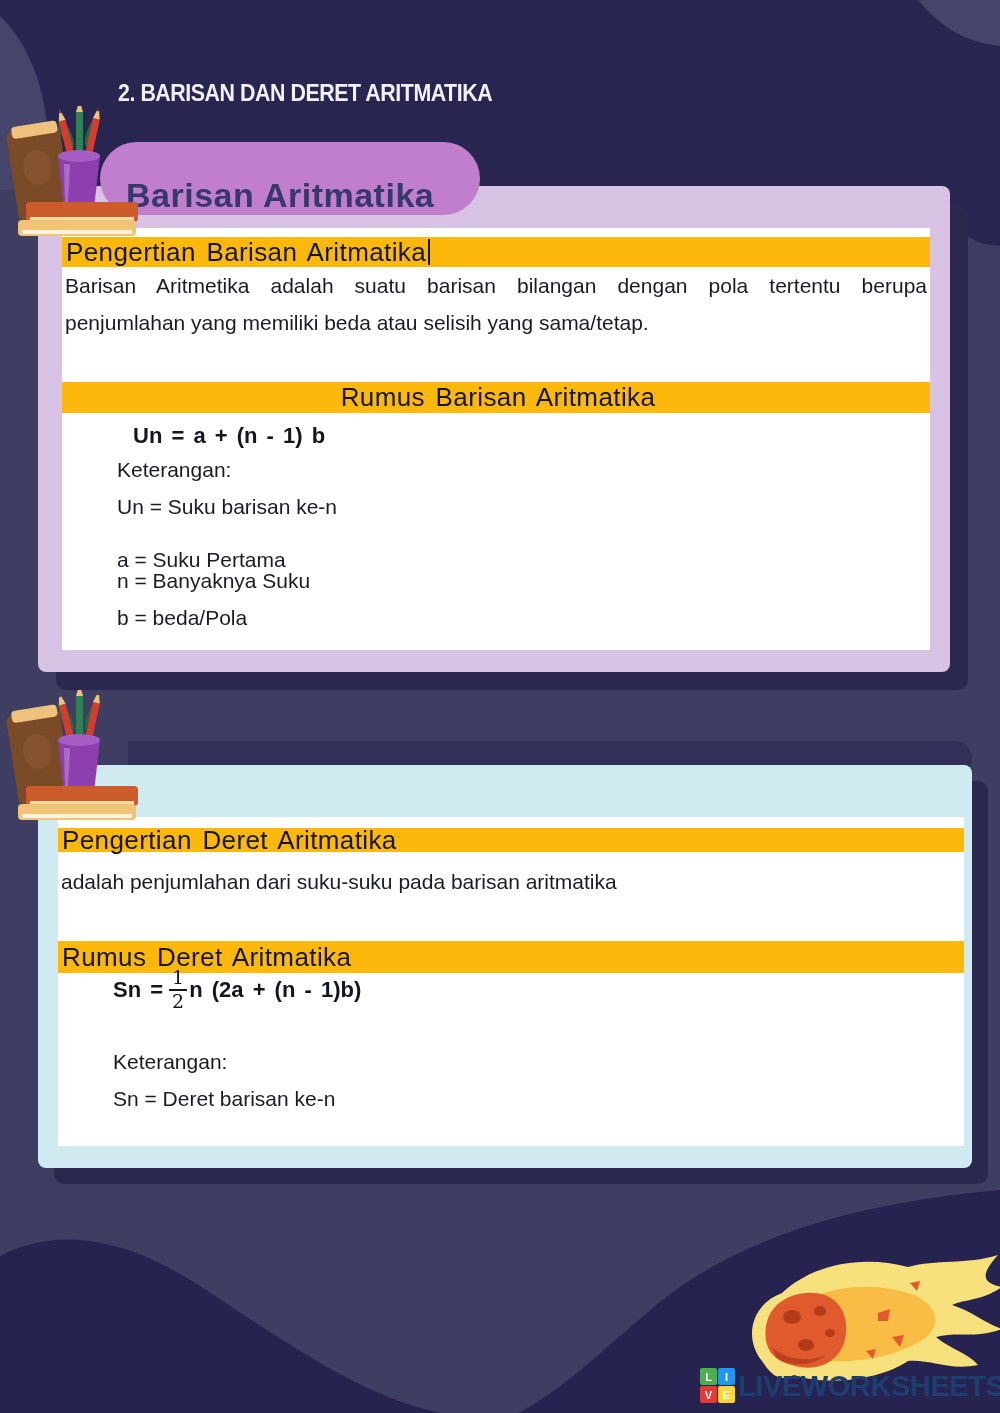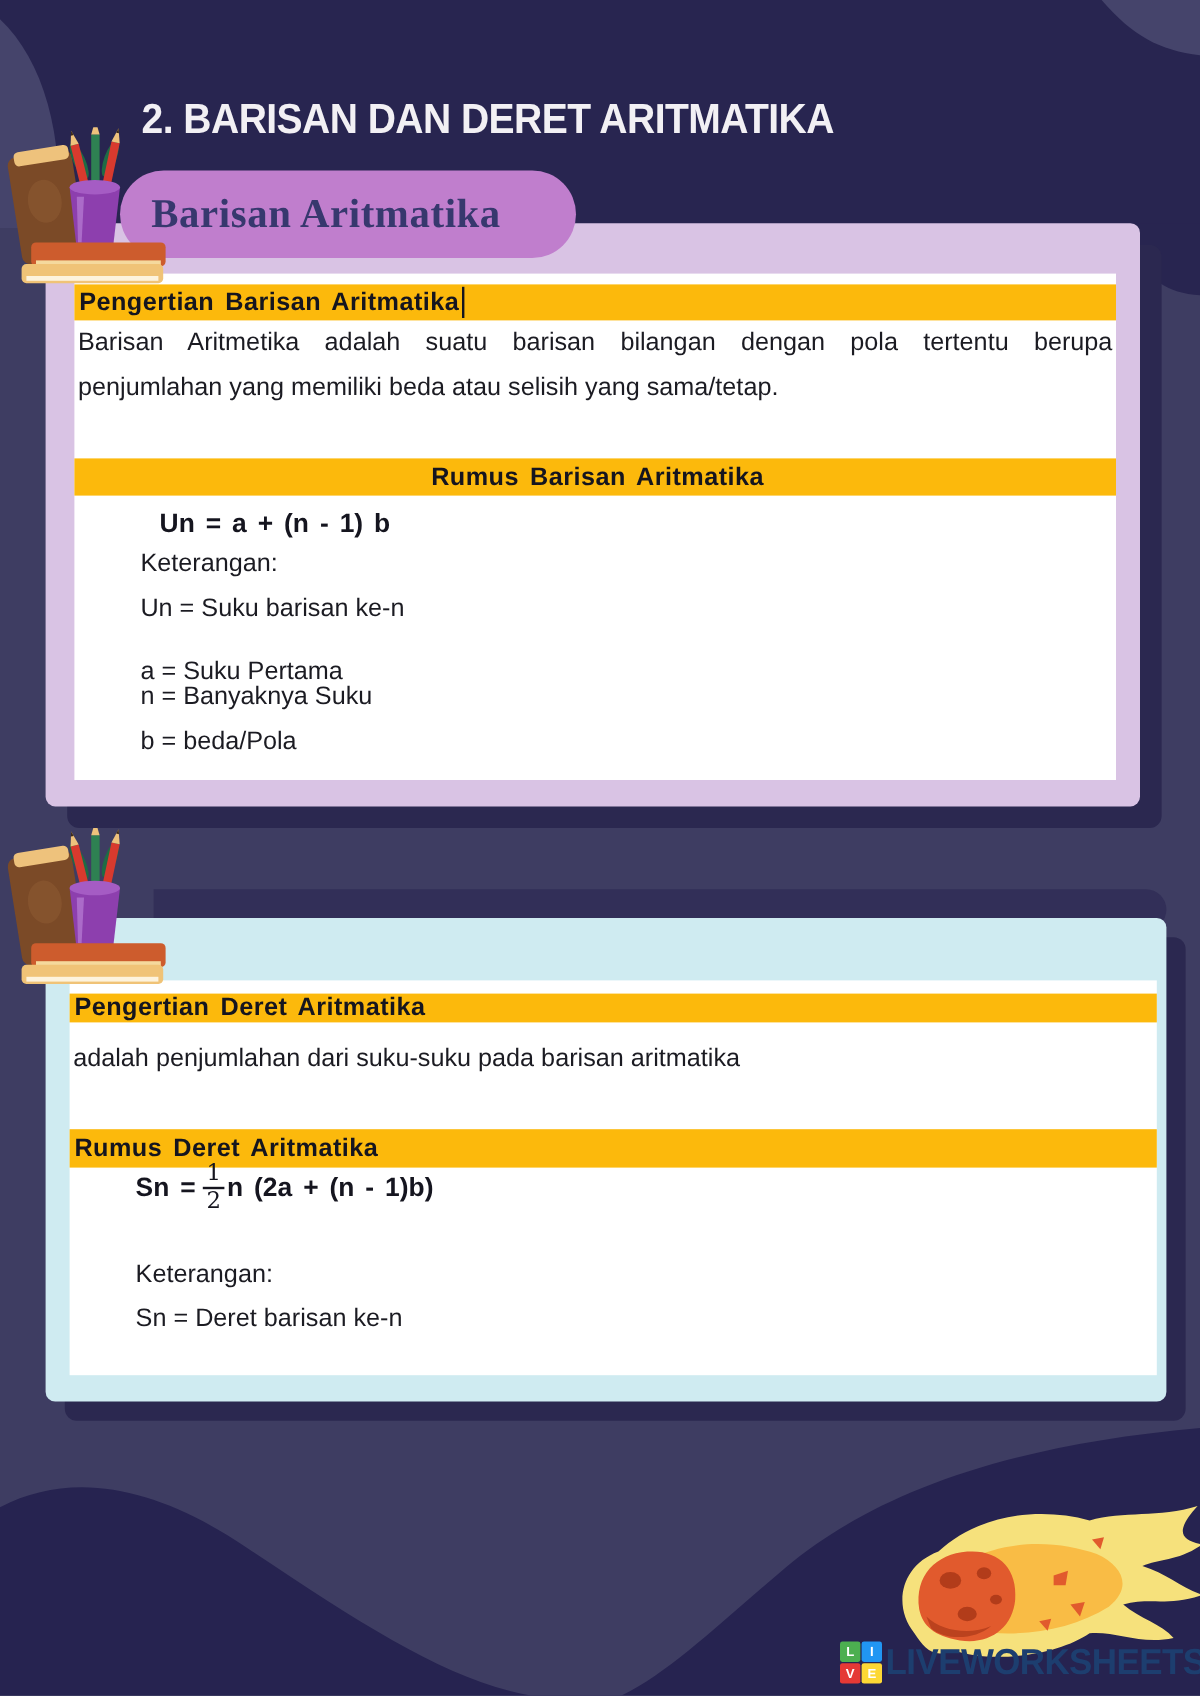--- a/index.html
+++ b/index.html
@@ -4,46 +4,46 @@
 <style>
   html,body{margin:0;padding:0;background:#3e3d62;}
   .page{position:relative;width:1000px;height:1413px;overflow:hidden;
         background:#3e3d62;font-family:"Liberation Sans",sans-serif;}
 
   
   .bg{position:absolute;inset:0;z-index:0;}
 
   
   .title{position:absolute;left:118px;top:80px;z-index:5;color:#f2f0f4;
-         font-size:35px;font-weight:bold;letter-spacing:-.5px;white-space:nowrap;}
+         font-size:23px;font-weight:bold;letter-spacing:-.5px;white-space:nowrap;}
   .title>span{display:inline-block;transform:scaleX(.93);transform-origin:left center;}
 
   
-  .pill{position:absolute;z-index:6;border-radius:40px;display:flex;align-items:center;font-family:Liberation Serif, serif;}
+  .pill{position:absolute;z-index:6;border-radius:40px;display:flex;align-items:flex-end;}
   .pill1{left:100px;top:142px;width:380px;height:73px;background:#c07ecd;}
   .pill2{left:100px;top:730px;width:380px;height:73px;background:#25d2ea;}
   .pill .pill-label{margin-left:26px;font-size:34px;font-weight:bold;color:#37386e;
         letter-spacing:.5px;white-space:nowrap;}
   .pill2-band{position:absolute;left:128px;top:741px;width:844px;height:34px;
         background:#322f58;border-radius:0 17px 17px 0;z-index:2;}
 
   
   .panel-shadow{position:absolute;background:#2b2850;z-index:1;}
   .sh1{left:56px;top:204px;width:912px;height:486px;border-radius:10px;}
   .sh2{left:54px;top:781px;width:934px;height:403px;border-radius:10px;}
   .panel{position:absolute;z-index:3;border-radius:8px;}
   .panel1{left:38px;top:186px;width:912px;height:486px;background:#d9c3e4;}
   .panel2{left:38px;top:765px;width:934px;height:403px;background:#cfebf1;}
   .card{position:absolute;background:#ffffff;}
   .card1{left:24px;top:42px;width:868px;height:422px;}
   .card2{left:20px;top:52px;width:906px;height:329px;}
 
   .ybar{position:absolute;left:0;width:100%;background:#fcb90c;display:flex;
         align-items:center;}
-  .ybar .ybar-label{margin-left:4px;font-size:21px;font-weight:bold;color:#15151f;
+  .ybar .ybar-label{margin-left:4px;font-size:26px;font-weight:normal;color:#15151f;
         letter-spacing:.4px;word-spacing:3px;white-space:nowrap;}
   .caret{width:2px;height:26px;background:#15151f;margin-left:2px;}
 
   .body-text{position:absolute;left:3px;width:862px;font-size:21px;color:#1b1b22;
         white-space:nowrap;}
   .just{white-space:normal;text-align:justify;text-align-last:justify;}
   .formula{position:absolute;left:71px;font-size:22px;font-weight:bold;color:#15151f;
         word-spacing:3px;white-space:nowrap;}
   .ket{position:absolute;left:55px;font-size:21px;color:#1b1b22;white-space:nowrap;}
 

